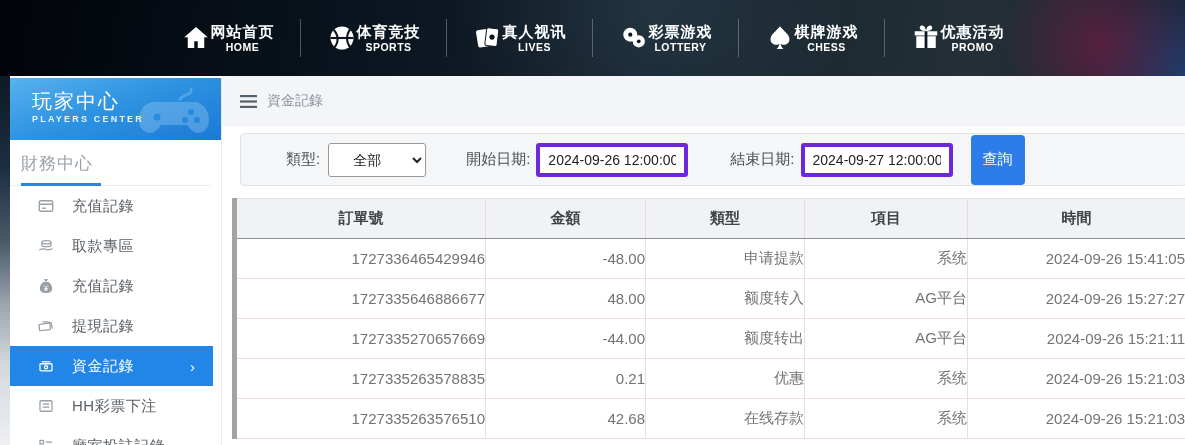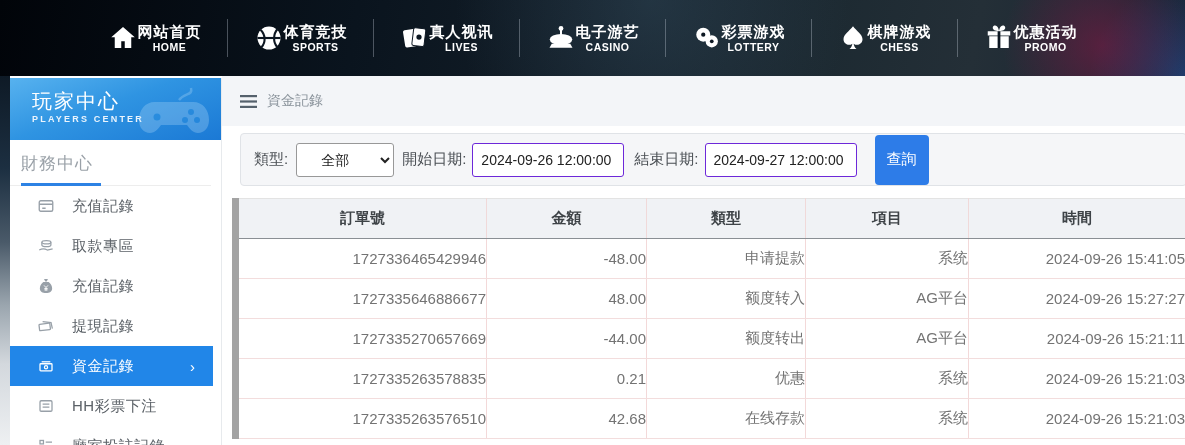--- a/index.html
+++ b/index.html
@@ -59,27 +59,27 @@
   .side-item.active .side-icon { color:#fff; }
   .side-chevron { display:none; position:absolute; right:18px; font-size:15px; color:#fff; }
   .side-item.active .side-chevron { display:block; }
 
   
   .main { position:absolute; left:222px; top:126px; right:0; bottom:0; background:#fff; }
 
   .filter-panel { position:absolute; left:18px; top:7px; right:-2px; height:53px;
     background:#f5f6f8; border:1px solid #e0e3e7; border-radius:4px;
     display:flex; align-items:center; padding:0 13px; }
-  .f-label { font-size:15px; color:#4a4f54; white-space:nowrap; }
+  .f-label { font-size:15px; color:#4a4f54; white-space:nowrap;margin-left:32px; }
   .type-select { width:98px; height:34px; margin:0 8px; border:1px solid #989898; border-radius:3px; background:#fff; font-size:14px; color:#222; padding-left:20px; font-family:inherit; }
-  .date-input { width:152px; height:34px; margin:0 10px 0 6px; border:1px solid #6d28d9; border-radius:3px; background:#fff; font-size:14px; color:#222; padding:0 8px; font-family:inherit; }
+  .date-input { width:152px; height:34px; margin:0 10px 0 6px; border:4px solid #6d28d9; border-radius:3px; background:#fff; font-size:14px; color:#222; padding:0 8px; font-family:inherit; }
   .search-btn { width:54px; height:50px; margin-left:8px; background:#2d7ce8; border:none; border-radius:4px; color:#fff; font-size:15px; cursor:pointer; font-family:inherit; }
 
   
-  .records { position:absolute; left:10px; top:72px; right:0; border-top:1px solid #e3e3e3; border-left:7px solid #a3a3a3; border-collapse:collapse; width:calc(100% - 10px); table-layout:fixed; }
+  .records { position:absolute; left:10px; top:72px; right:0; border-top:1px solid #e3e3e3; border-left:5px solid #a3a3a3; border-collapse:collapse; width:calc(100% - 10px); table-layout:fixed; }
   .records th { height:40px; background:#f0f2f5; border-bottom:1px solid #8a8f94; border-right:1px solid #f0d9d9; font-size:15px; font-weight:bold; color:#3e4347; }
   .records td { height:40px; border-bottom:1px solid #f3dddd; border-right:1px solid #f3d9d9; font-size:15px; color:#737373; text-align:right; background:#fff; }
   .records th:last-child, .records td:last-child { border-right:none; }
   .col-order { width:251px; } .col-amount { width:160px; } .col-type { width:159px; } .col-project { width:163px; } .col-time { width:auto; }
 </style>
 </head>
 <body>
 
 <div class="page">
 
@@ -121,34 +121,20 @@
               <rect x="10.2" y="4.2" width="9.8" height="14.2" rx="1.4" transform="rotate(7 15 11)" fill="currentColor" stroke="#0d1722" stroke-width=".8"></rect>
               <circle cx="15.2" cy="11.2" r="2.1" fill="#0d1722"></circle>
             </svg>
           </span>
     <span class="nav-text">
       <div class="nav-zh">真人视讯</div>
       <div class="nav-en">LIVES</div>
     </span>
   </div>
 
-  <div class="nav-item">
-    <span class="nav-icon">
-            <svg viewBox="0 0 24 24" fill="currentColor">
-              <circle cx="12" cy="4.3" r="1.9"></circle>
-              <rect x="11.2" y="5.4" width="1.6" height="5.2"></rect>
-              <ellipse cx="12" cy="13.2" rx="9" ry="4.4"></ellipse>
-              <path d="M4.6 16.6h14.8l1.8 3.2H2.8z"></path>
-            </svg>
-          </span>
-    <span class="nav-text">
-      <div class="nav-zh">电子游艺</div>
-      <div class="nav-en">CASINO</div>
-    </span>
-  </div>
 
   <div class="nav-item">
     <span class="nav-icon">
             <svg viewBox="0 0 24 24" fill="currentColor">
               <circle cx="9" cy="9.3" r="5.6"></circle>
               <circle cx="15.8" cy="14.6" r="4.9"></circle>
               <circle cx="9" cy="9.3" r="1.7" fill="#0d1722"></circle>
               <circle cx="15.8" cy="14.6" r="1.5" fill="#0d1722"></circle>
             </svg>
           </span>

